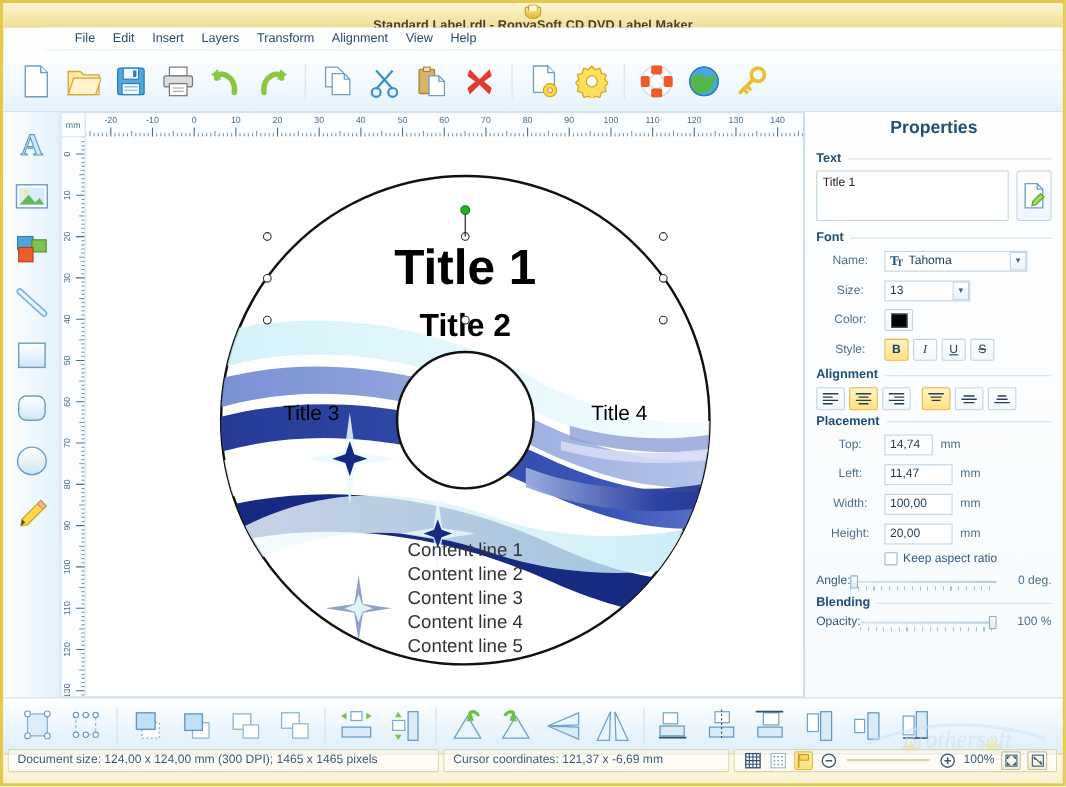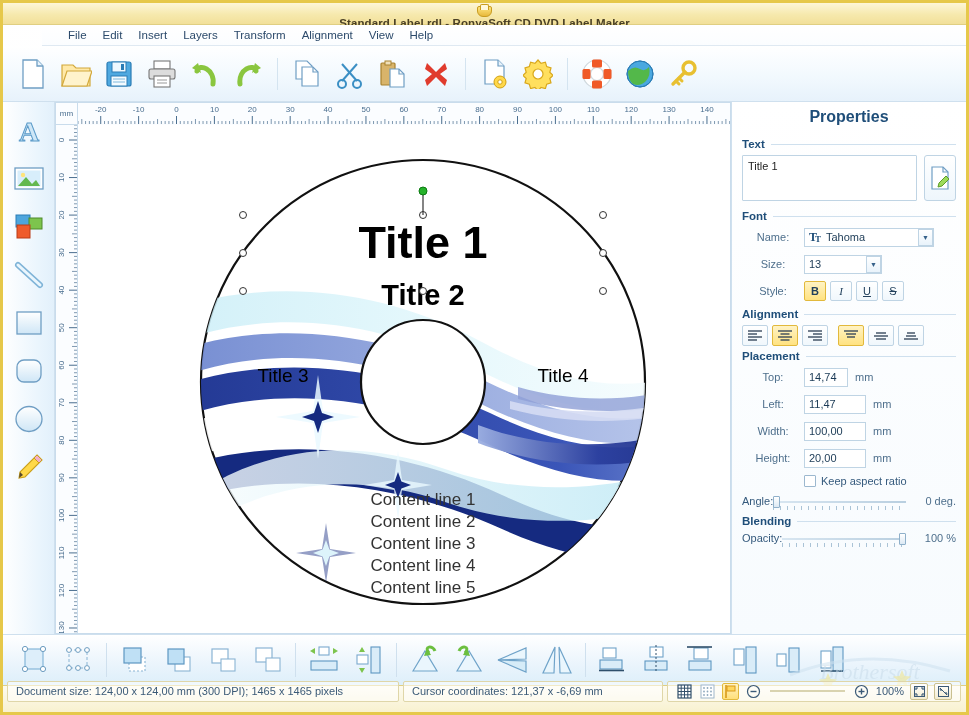--- a/index.html
+++ b/index.html
@@ -973,20 +973,26 @@
       </div>
     </div>
     <div class="row">
       <span class="lbl">Size:</span>
       <div class="combo" style="width:78px">
         <span>13</span>
         <span class="arrow">▼</span>
       </div>
     </div>
     <div class="row">
+      <span class="lbl">Color:</span>
+      <div class="color-sw">
+        <i id="fontColor" style="background: rgb(0, 0, 0);"></i>
+      </div>
+    </div>
+    <div class="row">
       <span class="lbl">Style:</span>
       <span class="sbtn on" style="font-weight:bold">B</span>
       <span class="sbtn" style="font-style:italic;font-family:'Liberation Serif',serif">I</span>
       <span class="sbtn" style="text-decoration:underline">U</span>
       <span class="sbtn" style="text-decoration:line-through">S</span>
     </div>
 
     <div class="sec-head">
         <span>Alignment</span>
       </div>

